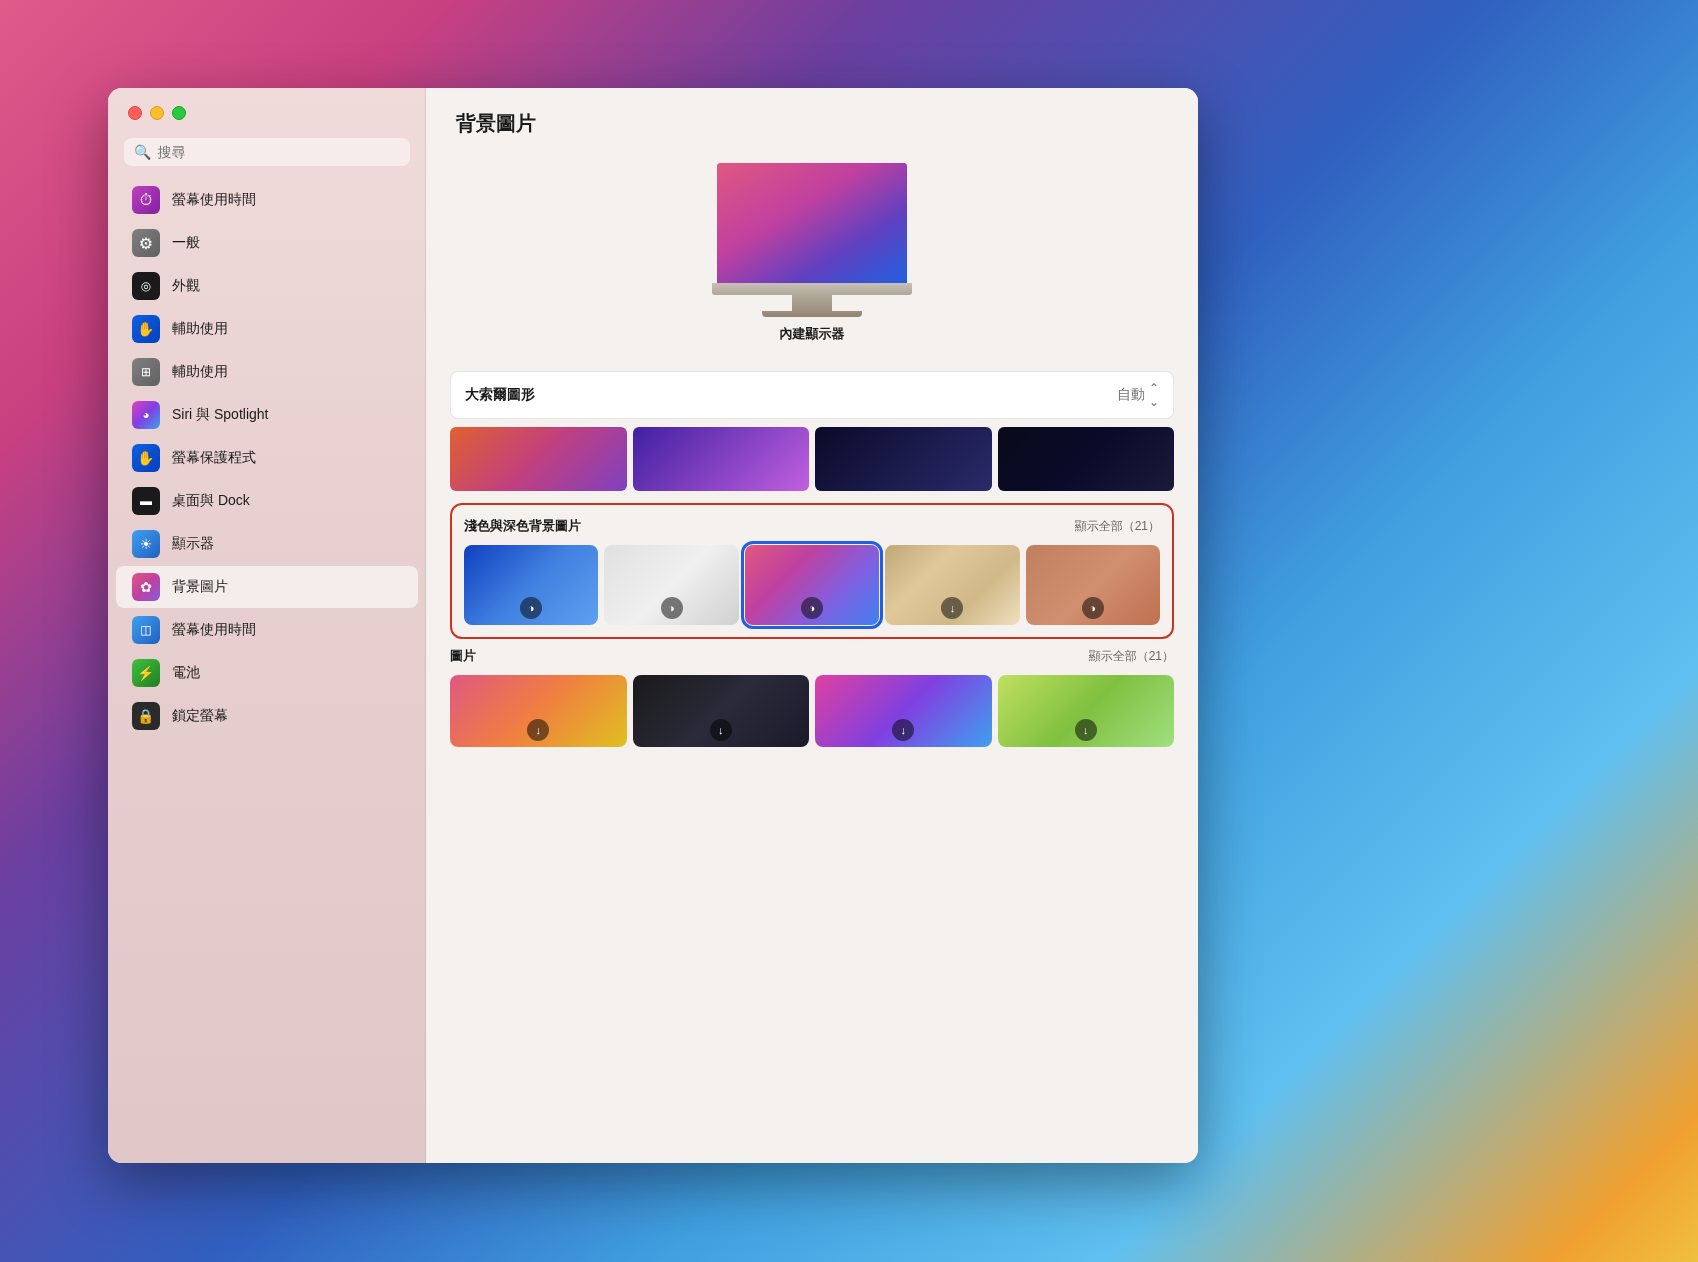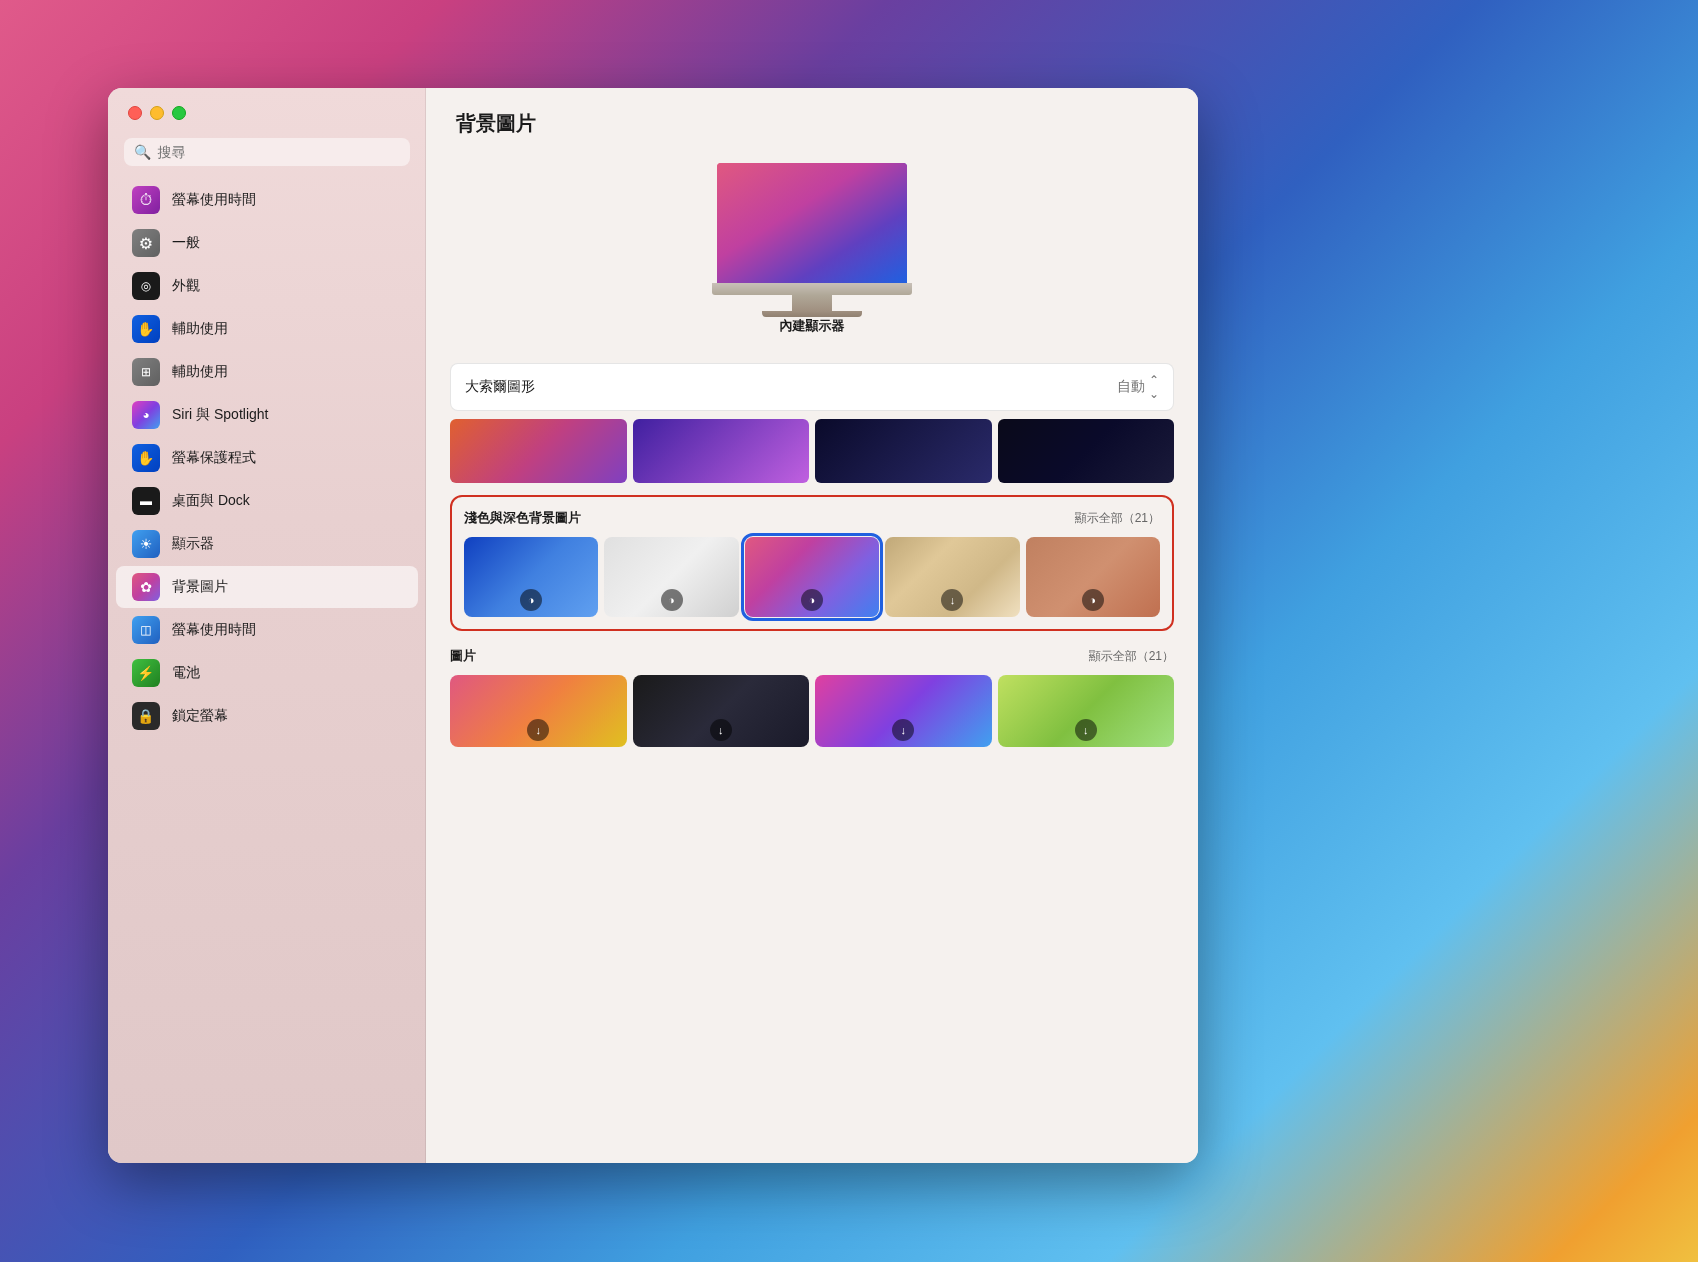--- a/index.html
+++ b/index.html
@@ -213,37 +213,39 @@
       height: 6px;
       background: linear-gradient(180deg, #a09080, #908070);
       margin: 0 auto;
       border-radius: 0 0 4px 4px;
     }
 
     .monitor-label {
       font-size: 13px;
       font-weight: 600;
       color: #1a1a1a;
+      margin-top: 8px;
     }
 
     
     .dropdown-row {
       display: flex;
       align-items: center;
       justify-content: space-between;
       margin: 8px 24px;
       background: white;
       border-radius: 8px;
       padding: 9px 14px;
       border: 1px solid rgba(0,0,0,0.1);
     }
 
     .dropdown-label {
       font-size: 14px;
       color: #1a1a1a;
+      font-weight: bold;
     }
 
     .dropdown-value {
       display: flex;
       align-items: center;
       gap: 4px;
       font-size: 14px;
       color: #737373;
       cursor: pointer;
     }
@@ -280,21 +282,21 @@
 
     
     .section {
       margin-bottom: 16px;
     }
 
     .section-highlighted {
       border: 2.5px solid #d03020;
       border-radius: 12px;
       padding: 12px;
-      margin-bottom: 16px;
+      margin-bottom: 8px;
     }
 
     .section-header {
       display: flex;
       justify-content: space-between;
       align-items: center;
       margin-bottom: 10px;
     }
 
     .section-title {

